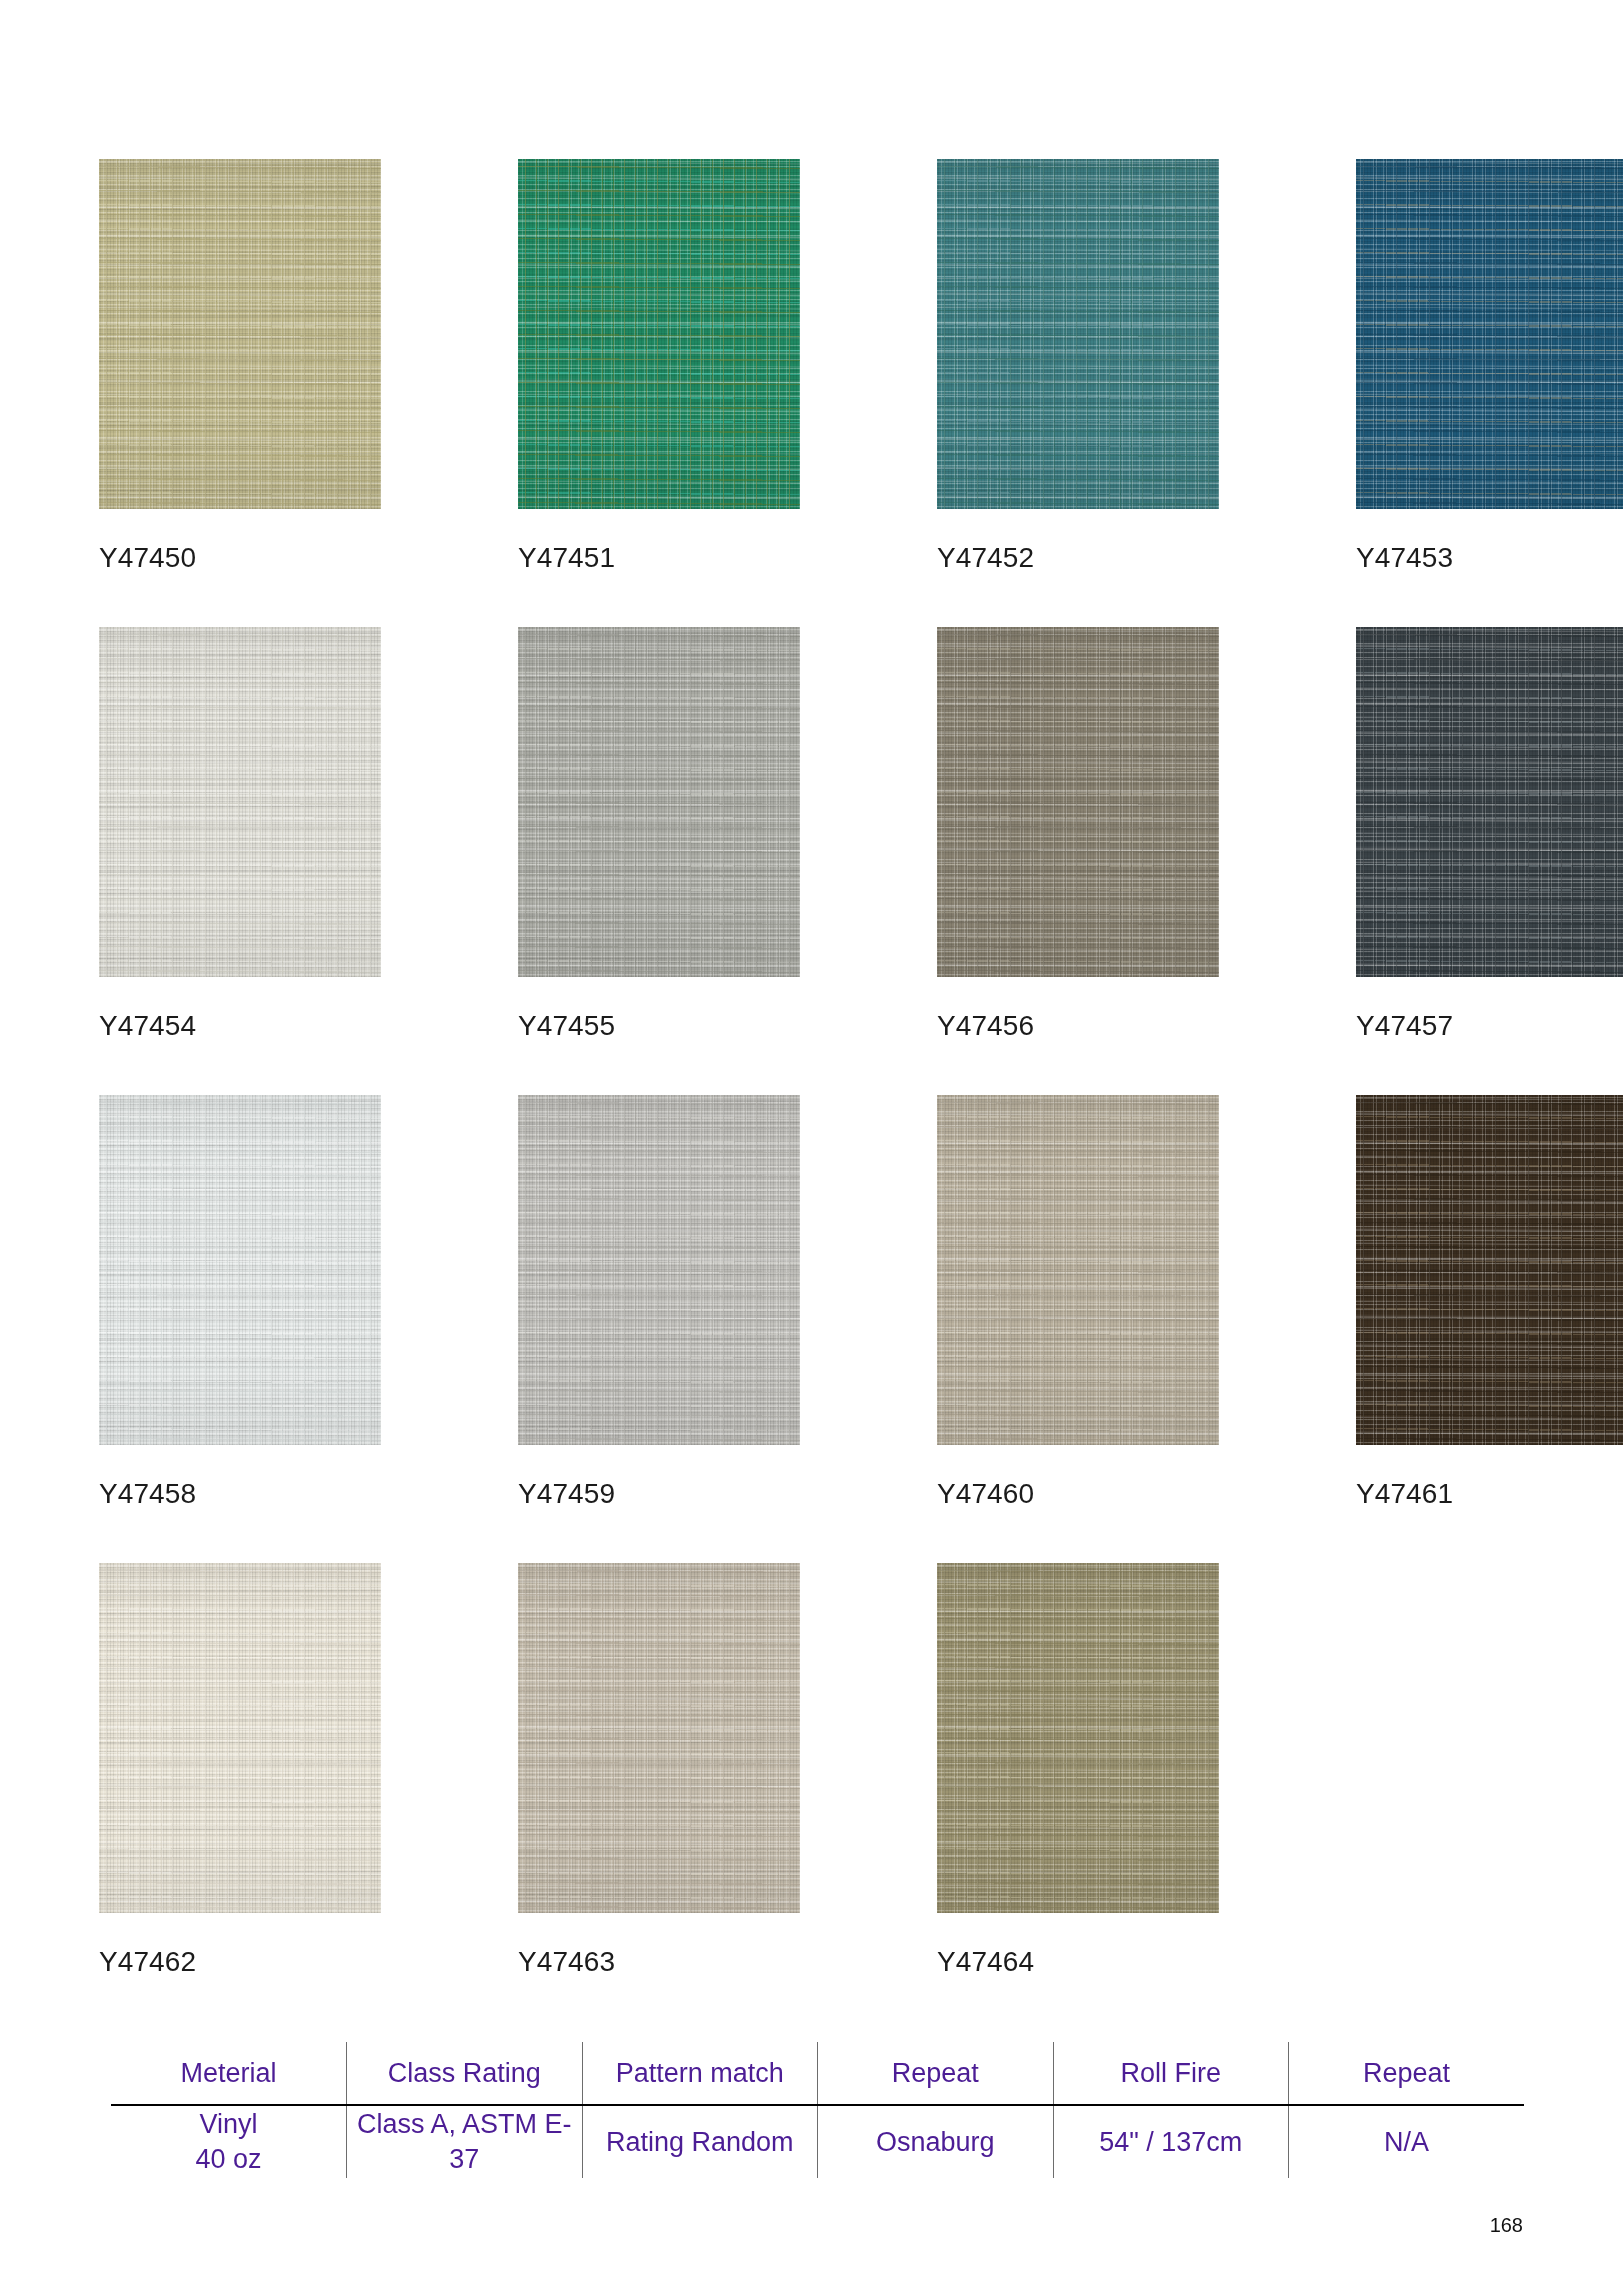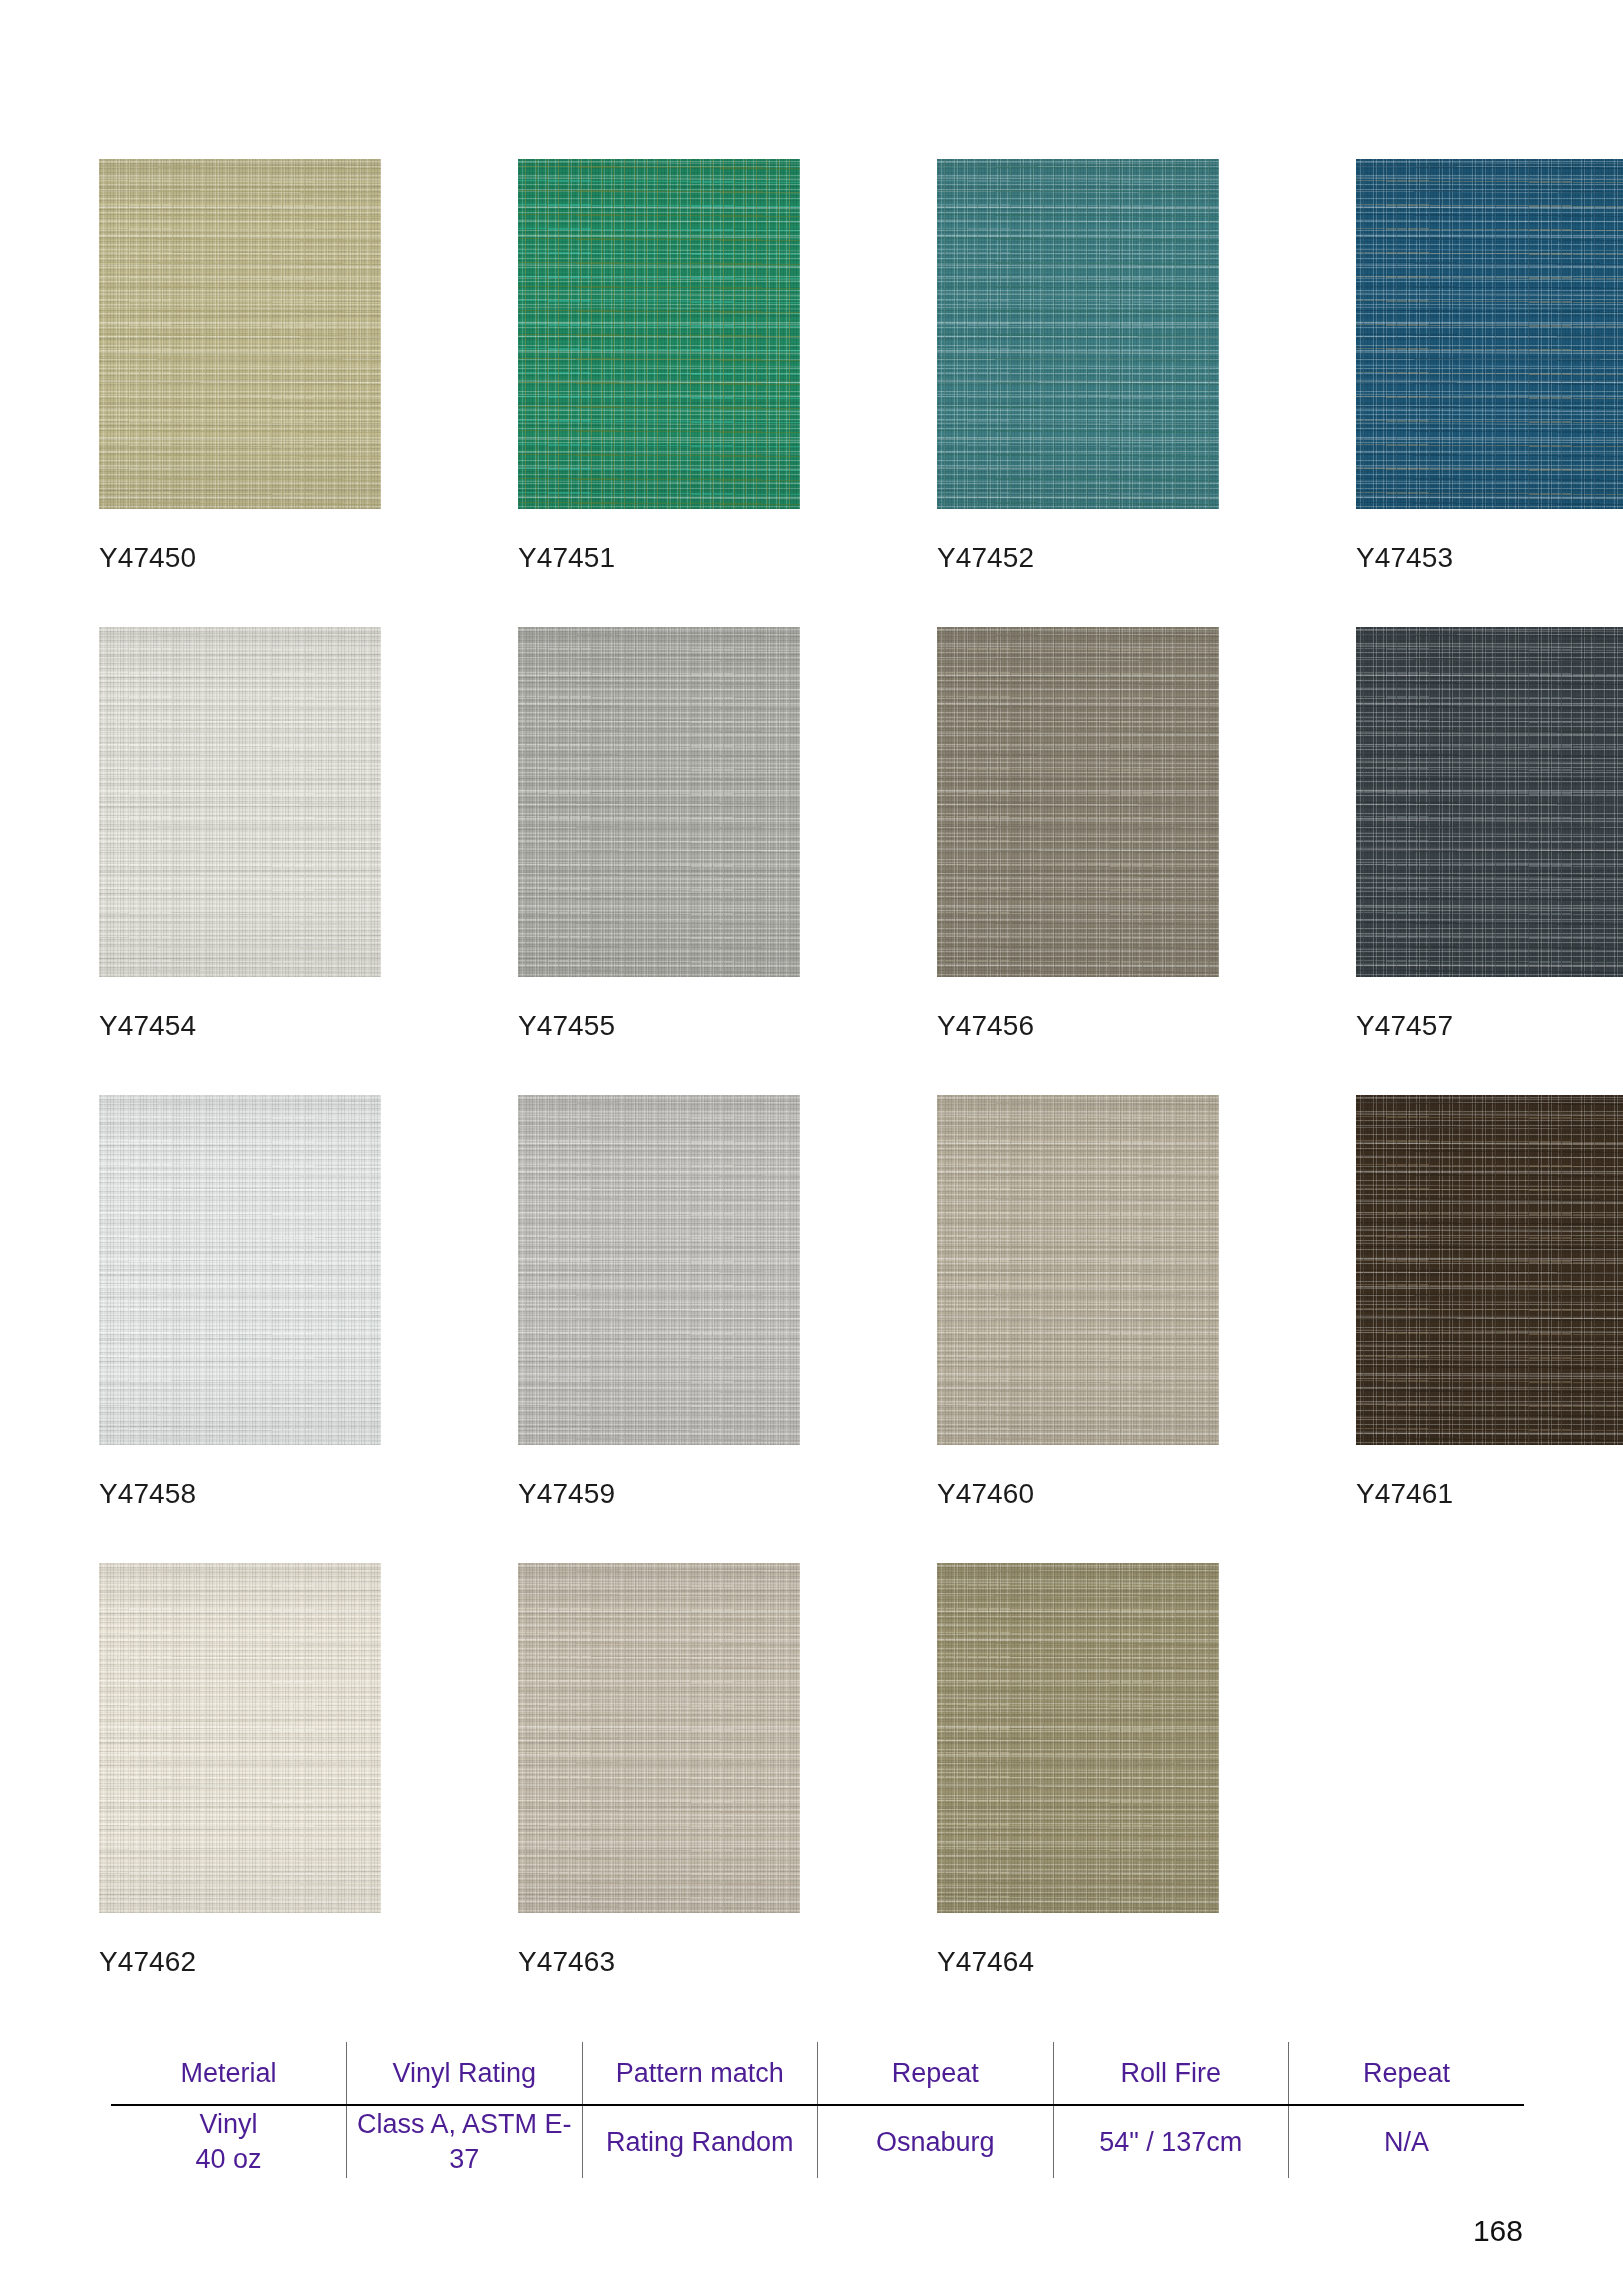--- a/index.html
+++ b/index.html
@@ -155,21 +155,21 @@
     height: 73px;
     line-height: 1.28;
   }
   td.material-cell { white-space: pre-line; }
 
   
   .page-number {
     position: absolute;
     right: 101px;
     top: 2214px;
-    font-size: 30px;
+    font-size: 20px;
     color: #111111;
   }
 </style>
 </head>
 <body>
 
 <div class="page">
 
   <div class="swatch-grid">
 
@@ -321,21 +321,21 @@
       <div class="swatch-cell"></div>
     </div>
 
   </div>
 
   <div class="spec-table-wrap">
     <table class="spec-table">
       <thead>
         <tr>
           <th>Meterial</th>
-          <th>Vinyl Rating</th>
+          <th>Class Rating</th>
           <th>Pattern match</th>
           <th>Repeat</th>
           <th>Roll Fire</th>
           <th>Repeat</th>
         </tr>
       </thead>
       <tbody>
         <tr>
           <td class="material-cell">Vinyl
 40 oz</td>

